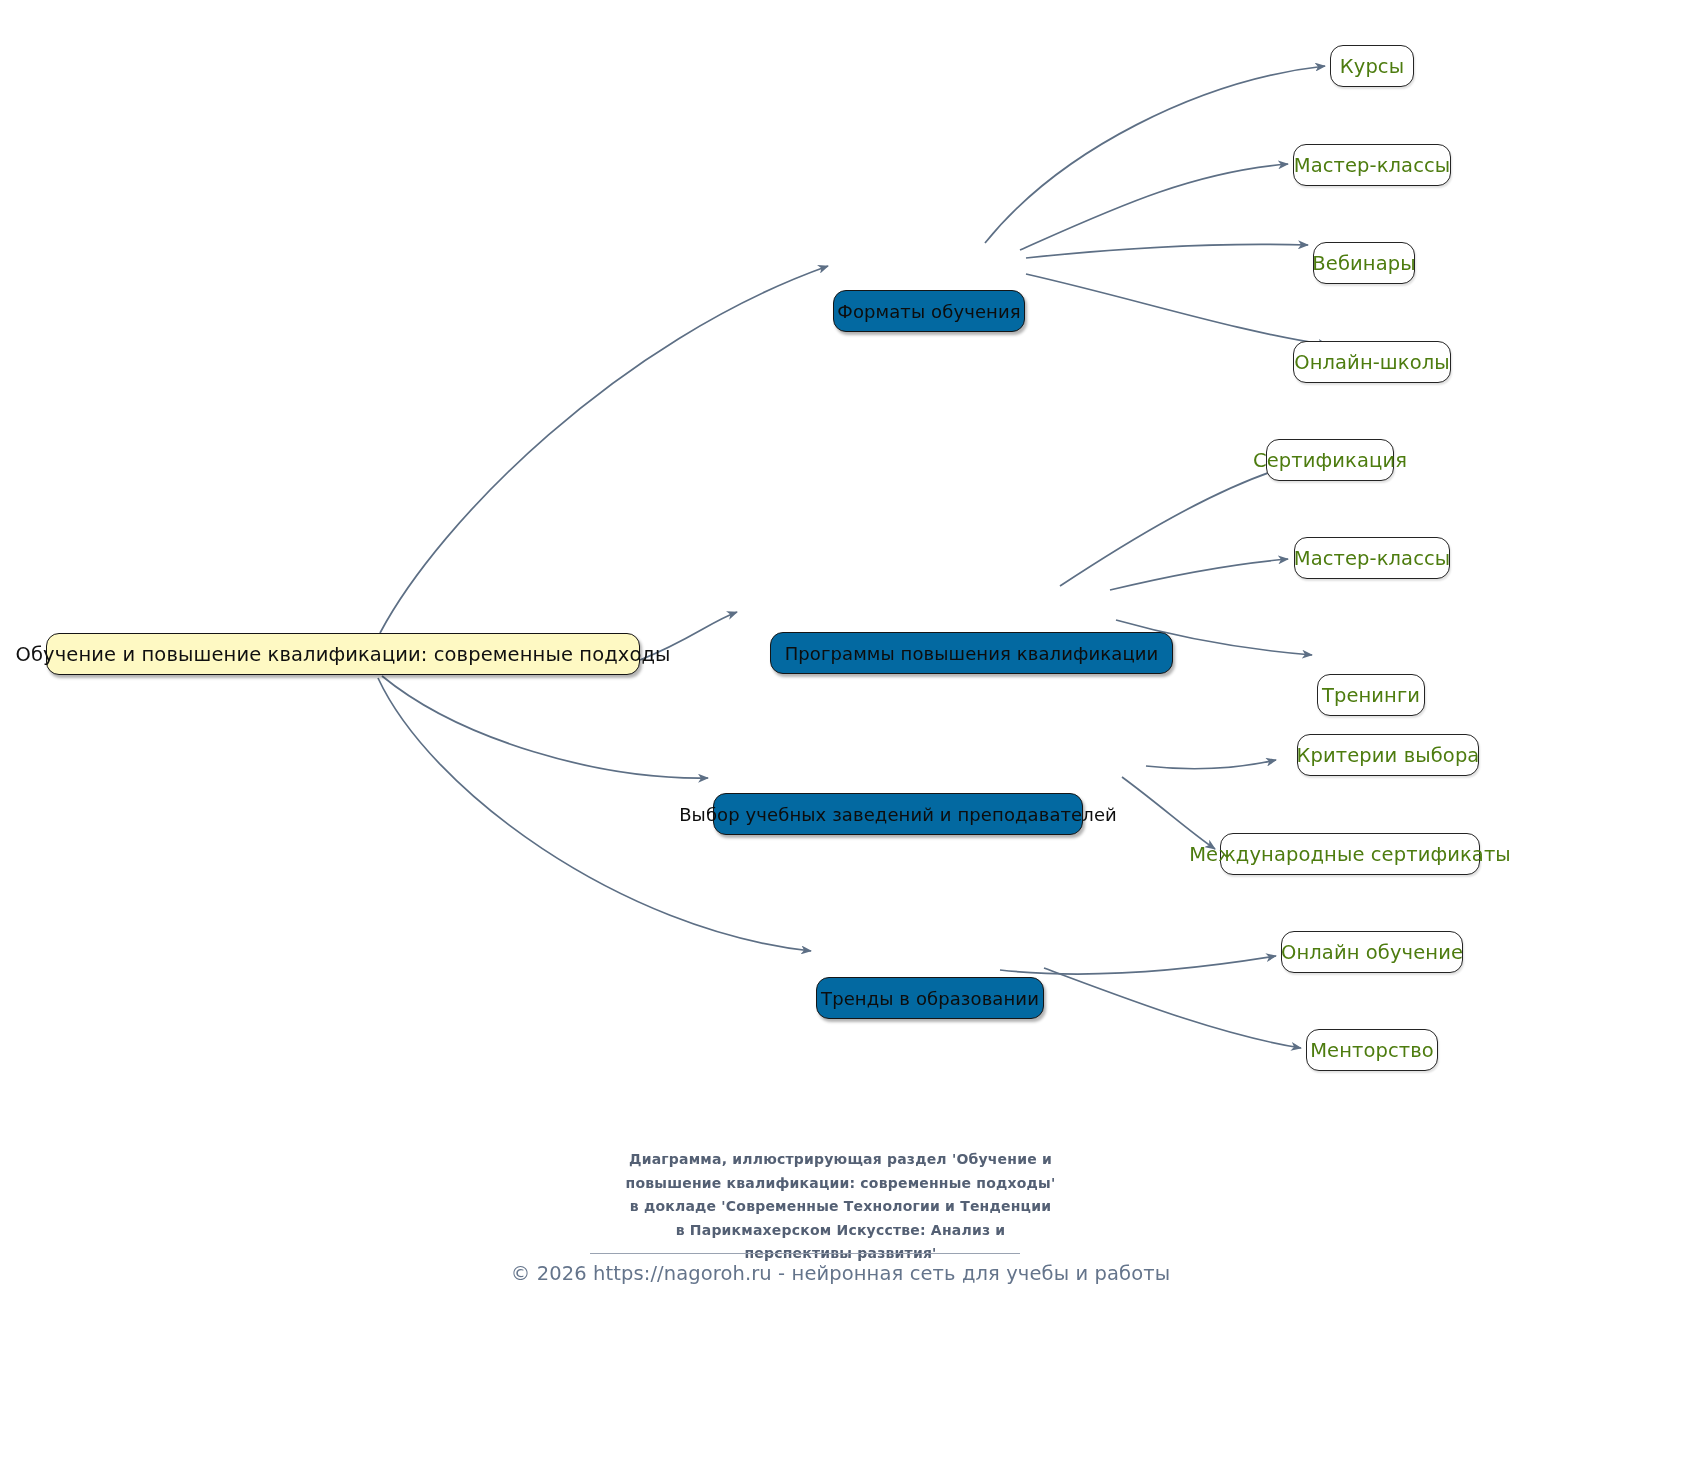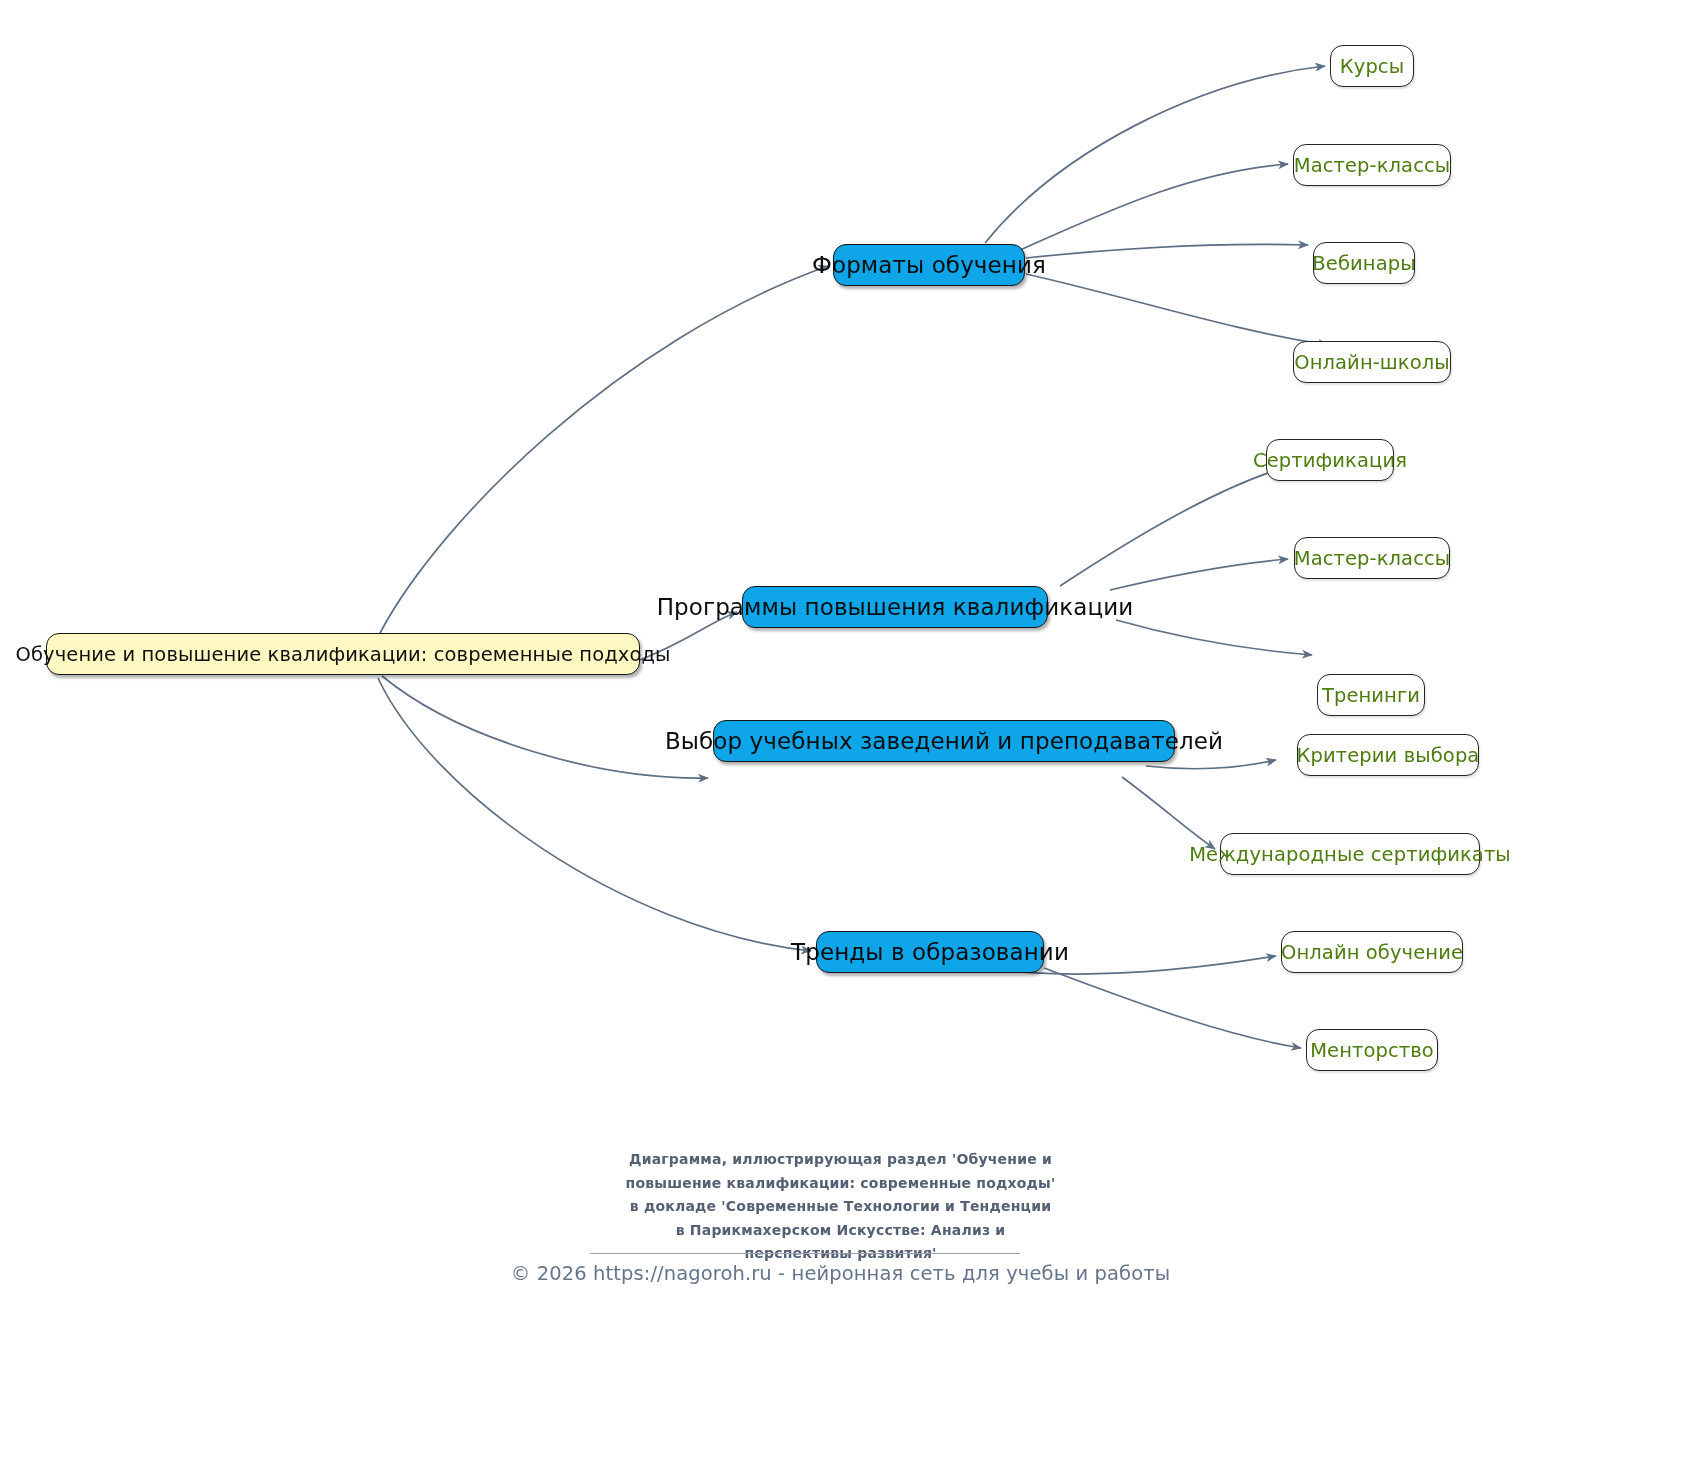--- a/index.html
+++ b/index.html
@@ -37,26 +37,27 @@
   }
   .node-root {
     background: #fef9c3;
     border: 1.6px solid #151515;
     color: #101010;
     font-size: 19.5px;
     height: 42px;
     box-shadow: 2px 3px 3px rgba(0,0,0,0.30);
   }
   .node-branch {
-    background: #0ea5e9;
+    background: #0369a1;
     border: 1.6px solid #151515;
     color: #0d0d0d;
-    font-size: 23px;
+    font-size: 18px;
     height: 42px;
     box-shadow: 2px 3px 3px rgba(0,0,0,0.30);
+    margin-top: 46px;
   }
   .node-leaf {
     background: #ffffff;
     border: 1.5px solid #242424;
     color: #4d7c0f;
     font-size: 19.5px;
     height: 42px;
     box-shadow: 1px 2px 2px rgba(0,0,0,0.12);
   }
   .caption {
@@ -141,34 +142,34 @@
   <div class="node node-leaf" style="left:1293px; top:144px; width:158px;">
     <span>Мастер-классы</span>
   </div>
   <div class="node node-leaf" style="left:1313px; top:242px; width:102px;">
     <span>Вебинары</span>
   </div>
   <div class="node node-leaf" style="left:1293px; top:341px; width:158px;">
     <span>Онлайн-школы</span>
   </div>
 
-  <div class="node node-branch" style="left:742px; top:586px; width:306px;">
+  <div class="node node-branch" style="left:770px; top:586px; width:403px;">
     <span>Программы повышения квалификации</span>
   </div>
   <div class="node node-leaf" style="left:1266px; top:439px; width:128px;">
     <span>Сертификация</span>
   </div>
   <div class="node node-leaf" style="left:1294px; top:537px; width:156px;">
     <span>Мастер-классы</span>
   </div>
   <div class="node node-leaf" style="left:1317px; top:636px; width:108px;margin-top:38px;">
     <span>Тренинги</span>
   </div>
 
-  <div class="node node-branch" style="left:713px; top:720px; width:462px;">
+  <div class="node node-branch" style="left:713px; top:747px; width:370px;">
     <span>Выбор учебных заведений и преподавателей</span>
   </div>
   <div class="node node-leaf" style="left:1281px; top:734px; width:182px;margin-left:16px;">
     <span>Критерии выбора</span>
   </div>
   <div class="node node-leaf" style="left:1220px; top:833px; width:260px;">
     <span>Международные сертификаты</span>
   </div>
 
   <div class="node node-branch" style="left:816px; top:931px; width:228px;">

